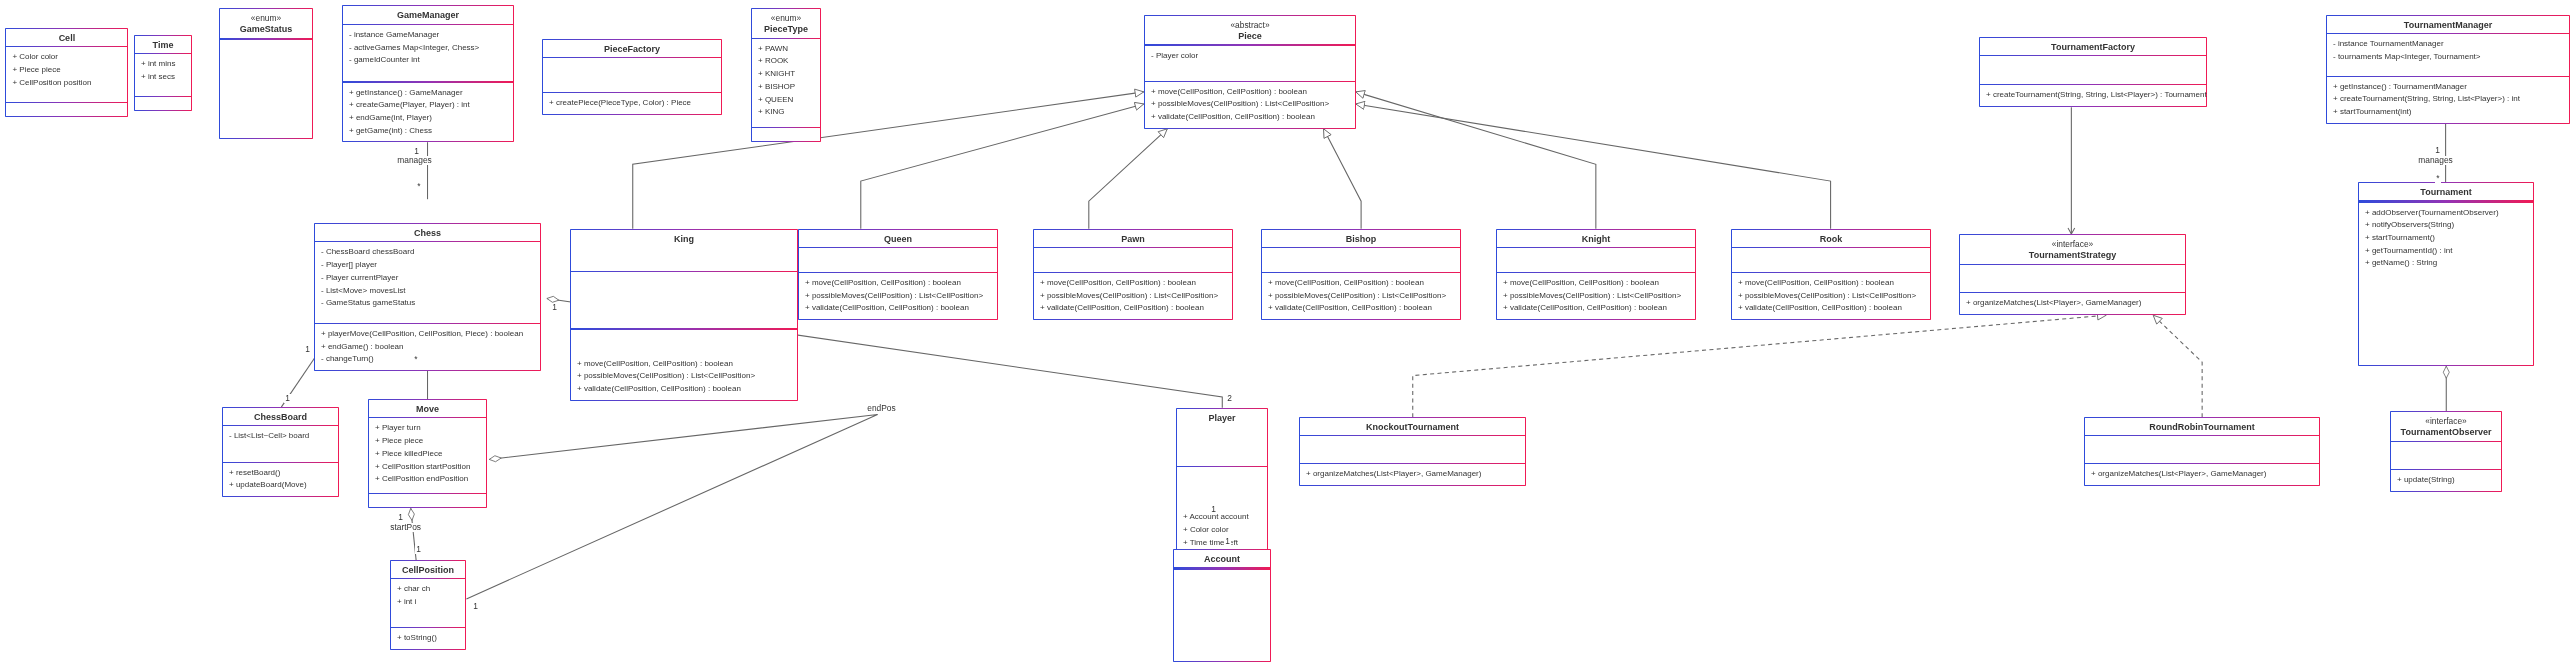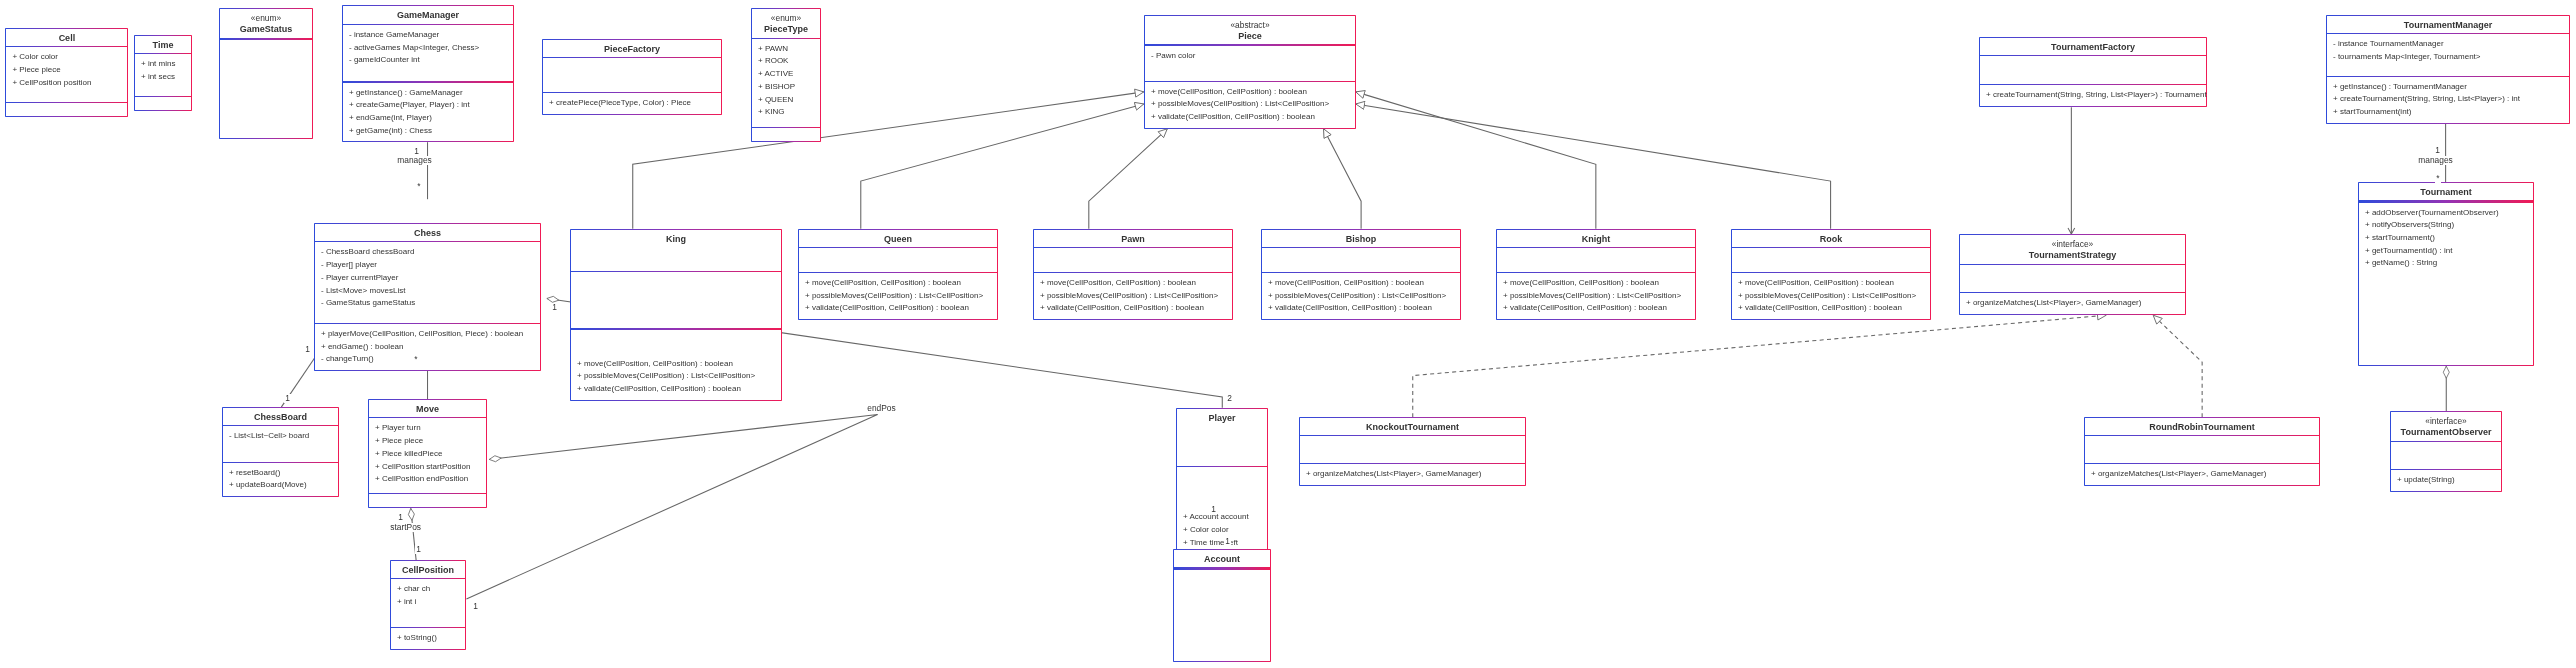--- a/index.html
+++ b/index.html
@@ -129,36 +129,36 @@
       </div>
       <div class="cls" style="left: 751px; top: 8px; width: 70px; min-height: 134px;">
         <div class="title">
           <span class="stereo">«enum»</span>
           <span>PieceType</span>
         </div>
         <div class="divider"></div>
         <div class="comp attrs">
           <div class="row">+ PAWN</div>
           <div class="row">+ ROOK</div>
-          <div class="row">+ ACTIVE</div>
+          <div class="row">+ KNIGHT</div>
           <div class="row">+ BISHOP</div>
           <div class="row">+ QUEEN</div>
           <div class="row">+ KING</div>
         </div>
         <div class="divider"></div>
         <div class="comp methods empty"></div>
       </div>
       <div class="cls" style="left: 1144px; top: 14.8px; width: 212px; min-height: 114px;">
         <div class="title">
           <span class="stereo">«abstract»</span>
           <span>Piece</span>
         </div>
         <div class="divider"></div>
         <div class="comp attrs">
-          <div class="row">- Pawn color</div>
+          <div class="row">- Player color</div>
         </div>
         <div class="divider"></div>
         <div class="comp methods">
           <div class="row">+ move(CellPosition, CellPosition) : boolean</div>
           <div class="row">+ possibleMoves(CellPosition) : List&lt;CellPosition&gt;</div>
           <div class="row">+ validate(CellPosition, CellPosition) : boolean</div>
         </div>
       </div>
       <div class="cls" style="left: 1979px; top: 37px; width: 228px; min-height: 70px;">
         <div class="title">
@@ -199,21 +199,21 @@
           <div class="row">- List&lt;Move&gt; movesList</div>
           <div class="row">- GameStatus gameStatus</div>
         </div>
         <div class="divider"></div>
         <div class="comp methods">
           <div class="row">+ playerMove(CellPosition, CellPosition, Piece) : boolean</div>
           <div class="row">+ endGame() : boolean</div>
           <div class="row">- changeTurn()</div>
         </div>
       </div>
-      <div class="cls" style="left: 570px; top: 229px; width: 212px; min-height: 91px; gap: 24px;">
+      <div class="cls" style="left: 570px; top: 229px; width: 228px; min-height: 91px; gap: 24px;">
         <div class="title">
           <span>King</span>
         </div>
         <div class="divider"></div>
         <div class="comp attrs empty"></div>
         <div class="divider"></div>
         <div class="comp methods">
           <div class="row">+ move(CellPosition, CellPosition) : boolean</div>
           <div class="row">+ possibleMoves(CellPosition) : List&lt;CellPosition&gt;</div>
           <div class="row">+ validate(CellPosition, CellPosition) : boolean</div>

